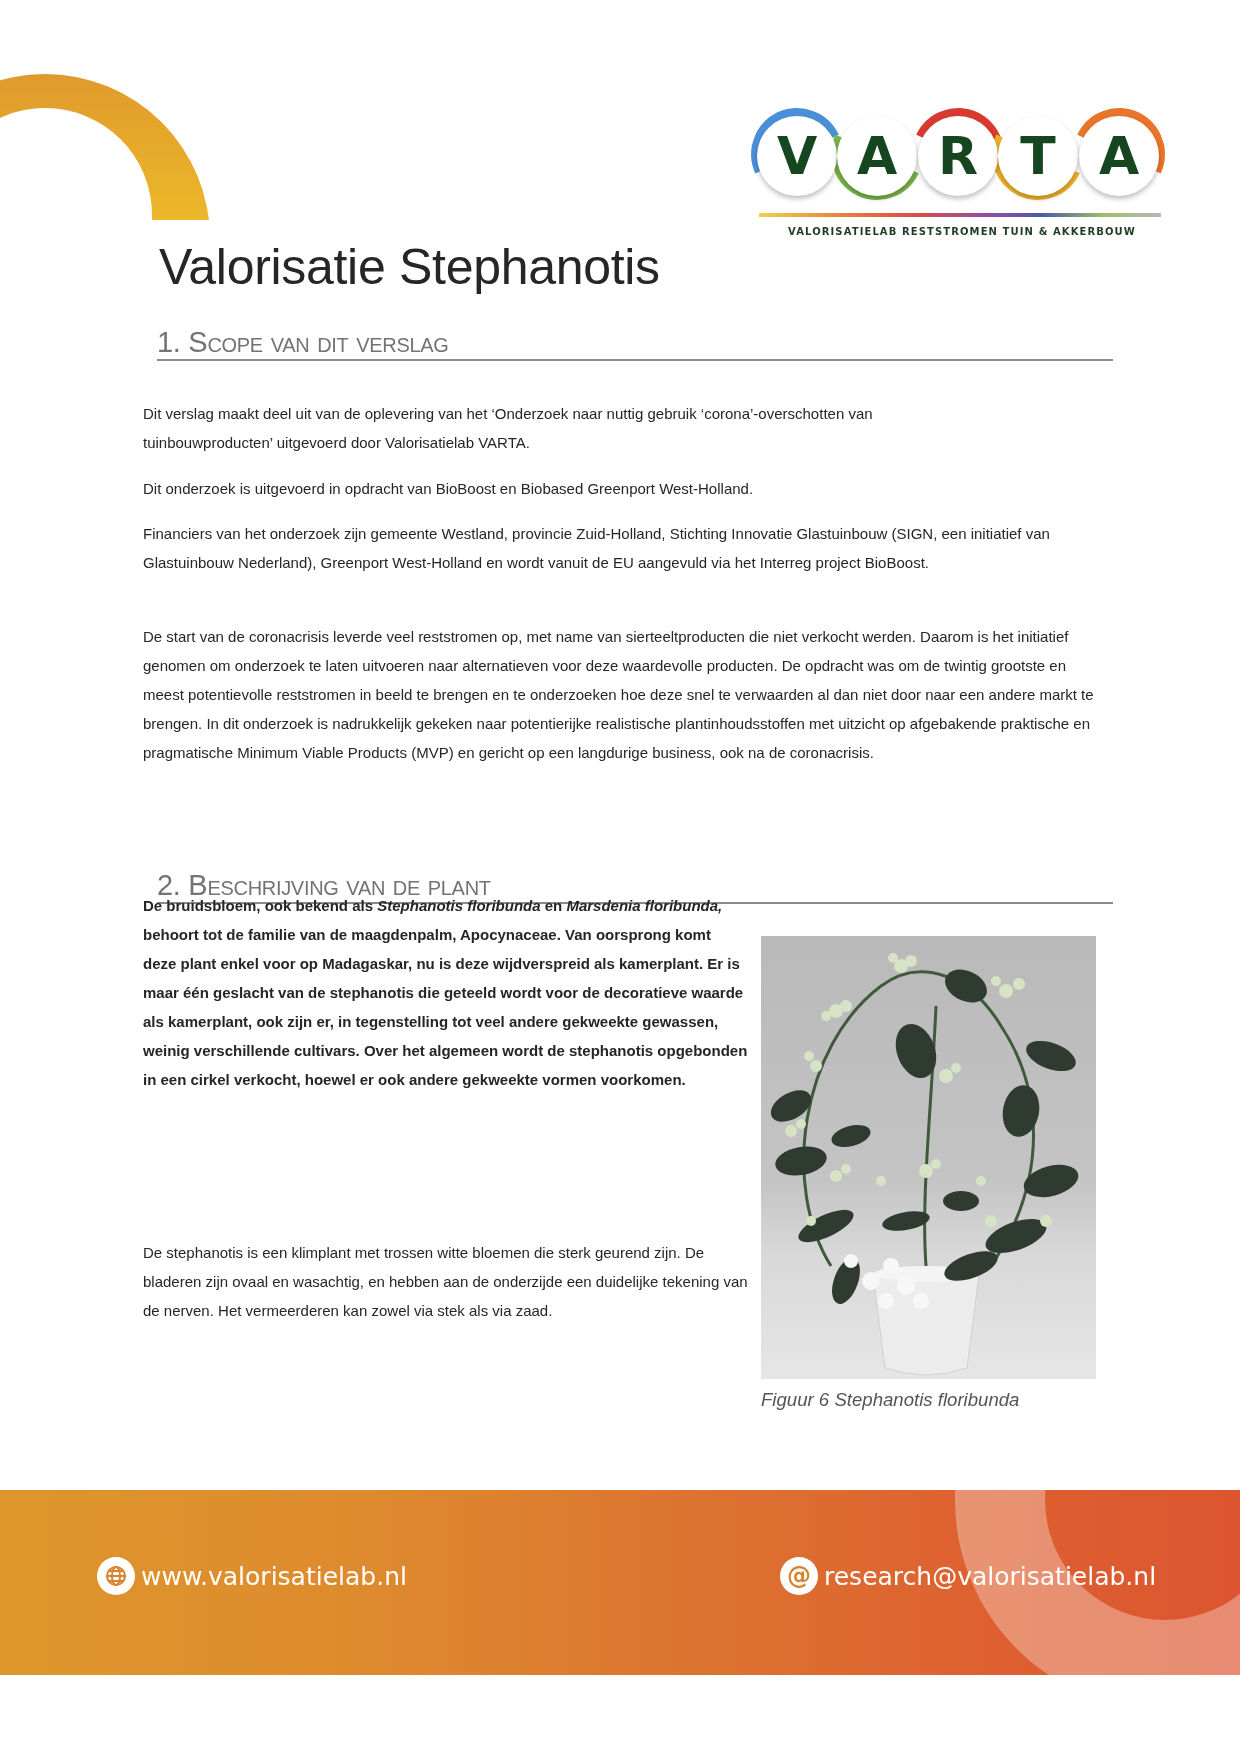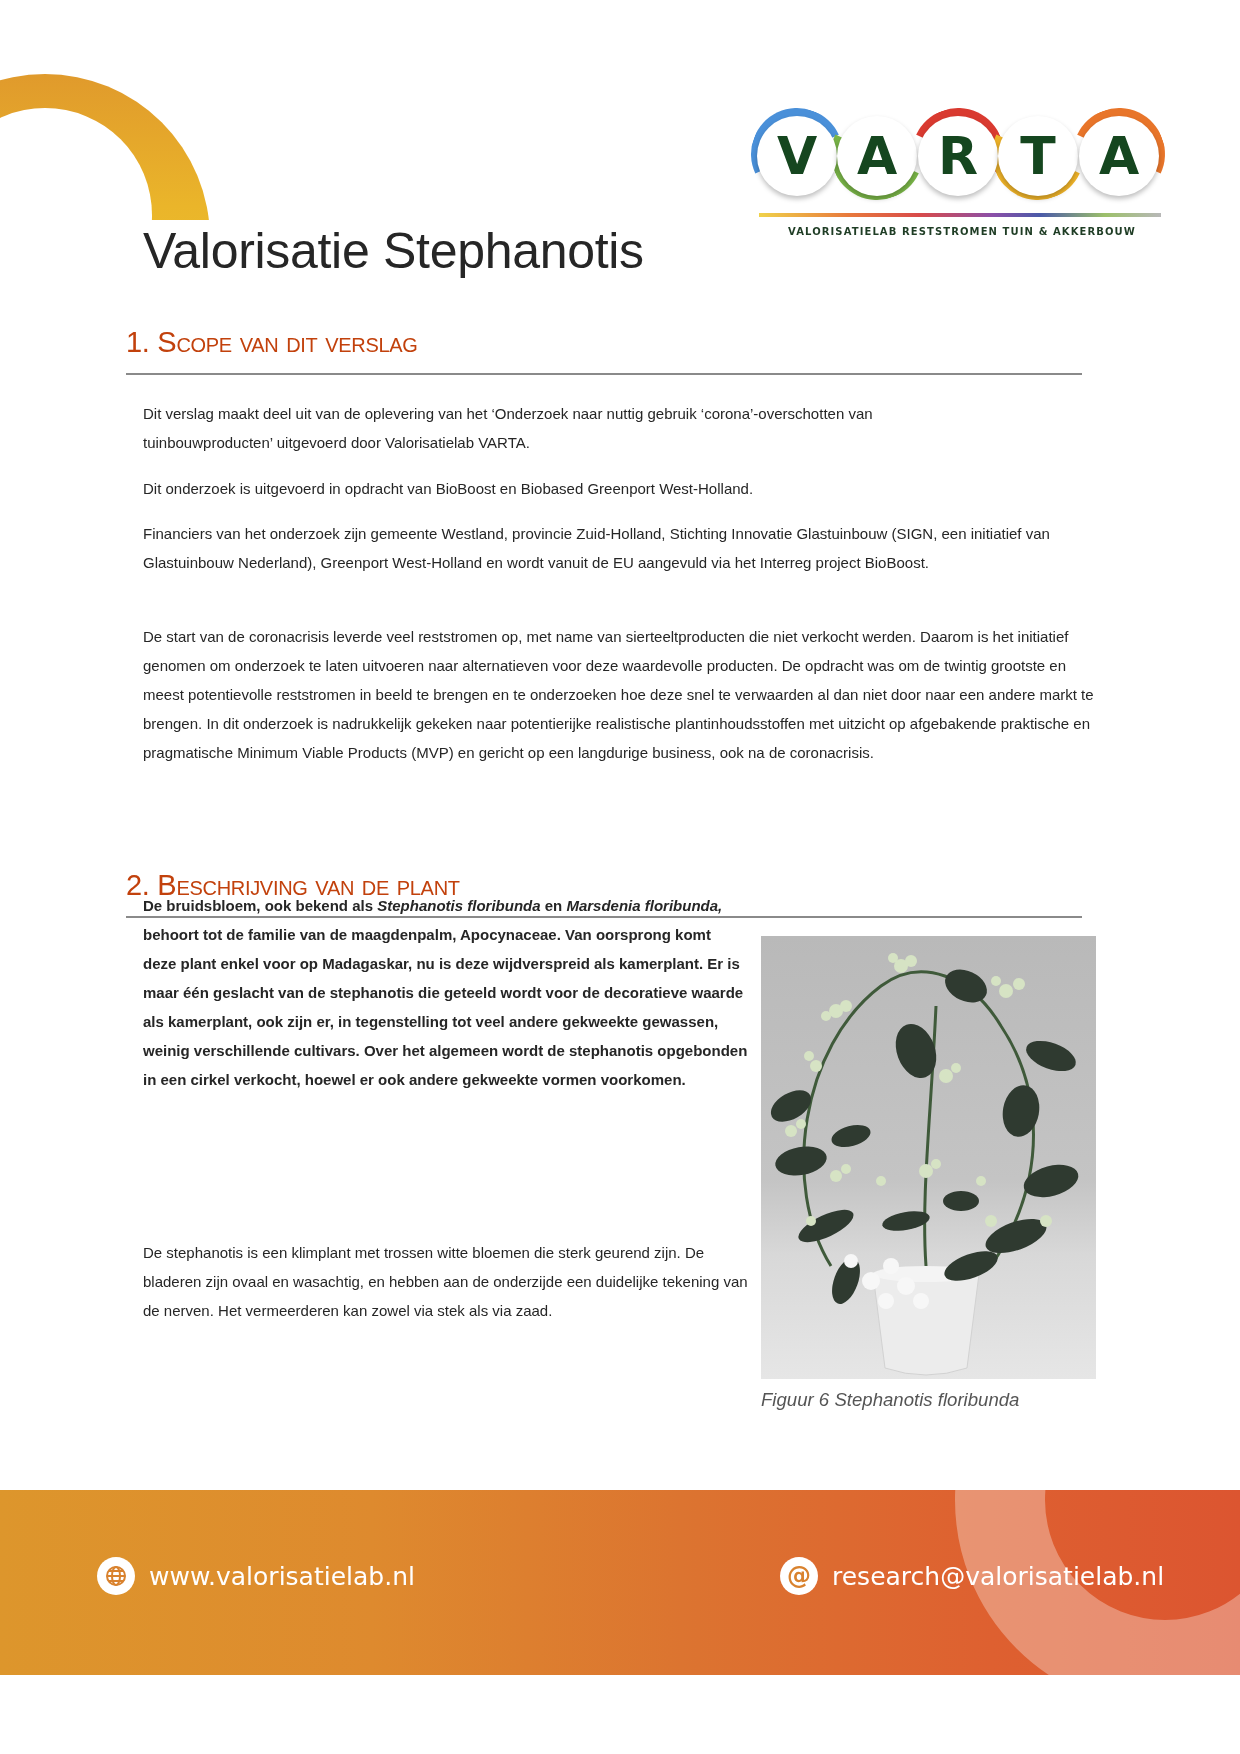--- a/index.html
+++ b/index.html
@@ -17,42 +17,42 @@
   .logo-rings { position: absolute; left: 0; top: 0; width: 410px; height: 100px; }
   .logo-circle { position: absolute; top: 8px; width: 80px; height: 80px; border-radius: 50%;
                  background: #ffffff; box-shadow: 0 3px 5px rgba(0,0,0,0.25); display: flex; align-items: center; justify-content: center;
                  font-family: "DejaVu Sans", sans-serif; font-weight: bold; font-size: 52px; color: #15461f; }
   .logo-arc { position: absolute; top: 0; width: 92px; height: 92px; border-radius: 50%; border: 9px solid transparent; box-sizing: border-box; }
   .logo-rule { position: absolute; left: 2px; top: 105px; width: 402px; height: 4px;
                background: linear-gradient(90deg, #f0d24a 0%, #e87a3c 22%, #d84a4a 40%, #8b4fa8 58%, #4a5aa8 70%, #9cc06a 86%, #b8b8b8 100%); }
   .logo-tagline { position: absolute; left: 0; top: 118px; width: 410px; text-align: center;
                   font-family: "DejaVu Sans", sans-serif; font-weight: bold; font-size: 10px; letter-spacing: 1.1px; color: #1f3d25; white-space: nowrap; }
 
-  .doc-title { position: absolute; left: 143px; top: 222px; margin: 0; font-weight: normal;
+  .doc-title { position: absolute; left: 143px; top: 222px; margin: 16px; font-weight: normal;
                font-family: "Liberation Sans", sans-serif; font-size: 50px; color: #262626; letter-spacing: -0.3px; }
 
-  .section-heading { position: absolute; left: 126px; width: 956px; margin: 0; font-weight: normal;
-                     font-size: 29px; color: #c2410c; border-bottom: 2px solid #8a8a8a; padding-bottom: 14px;
+  .section-heading { position: absolute; left: 157px; width: 956px; margin: 0; font-weight: normal;
+                     font-size: 29px; color: #737373; border-bottom: 2px solid #8a8a8a; padding-bottom: 0;
                      font-variant: small-caps; letter-spacing: -0.3px; }
   .section-heading .num { font-variant: normal; }
 
   .para { position: absolute; left: 143px; margin: 0; font-size: 15px; line-height: 29px; color: #262626; }
   .para i { font-style: italic; }
 
   .figure { position: absolute; left: 761px; top: 936px; width: 335px; height: 443px; margin: 0; }
   .photo { width: 335px; height: 443px; position: relative; overflow: hidden;
            background: linear-gradient(180deg, #b9b9b9 0%, #c4c4c4 55%, #d8d8d8 72%, #e6e6e6 100%); }
   .figcaption { position: absolute; left: 761px; top: 1389px; font-style: italic; font-size: 18.6px; color: #555555; margin: 0; }
 
   
   .footer { position: absolute; left: 0; top: 1490px; width: 1240px; height: 185px; overflow: hidden;
             background: linear-gradient(90deg, #dd962c 0%, #de8a2e 30%, #dc7430 55%, #de6030 80%, #dc5530 100%); }
   .footer .deco { position: absolute; left: 955px; top: -200px; width: 420px; height: 420px; border-radius: 50%;
                   border: 90px solid rgba(255,255,255,0.32); box-sizing: border-box; }
-  .footer-item { position: absolute; top: 67px; display: flex; align-items: center; gap: 14px; }
+  .footer-item { position: absolute; top: 67px; display: flex; align-items: center; gap: 6px; }
   .footer-icon { width: 38px; height: 38px; border-radius: 50%; background: #ffffff; display: flex; align-items: center; justify-content: center; color: #d9822e; }
   .footer-text { color: #ffffff; font-family: "DejaVu Sans", sans-serif; font-size: 25px; white-space: nowrap; }
 </style>
 </head>
 <body>
 
 <div class="top-arc">
   <div class="ring"></div>
   <div class="hole"></div>
 </div>

